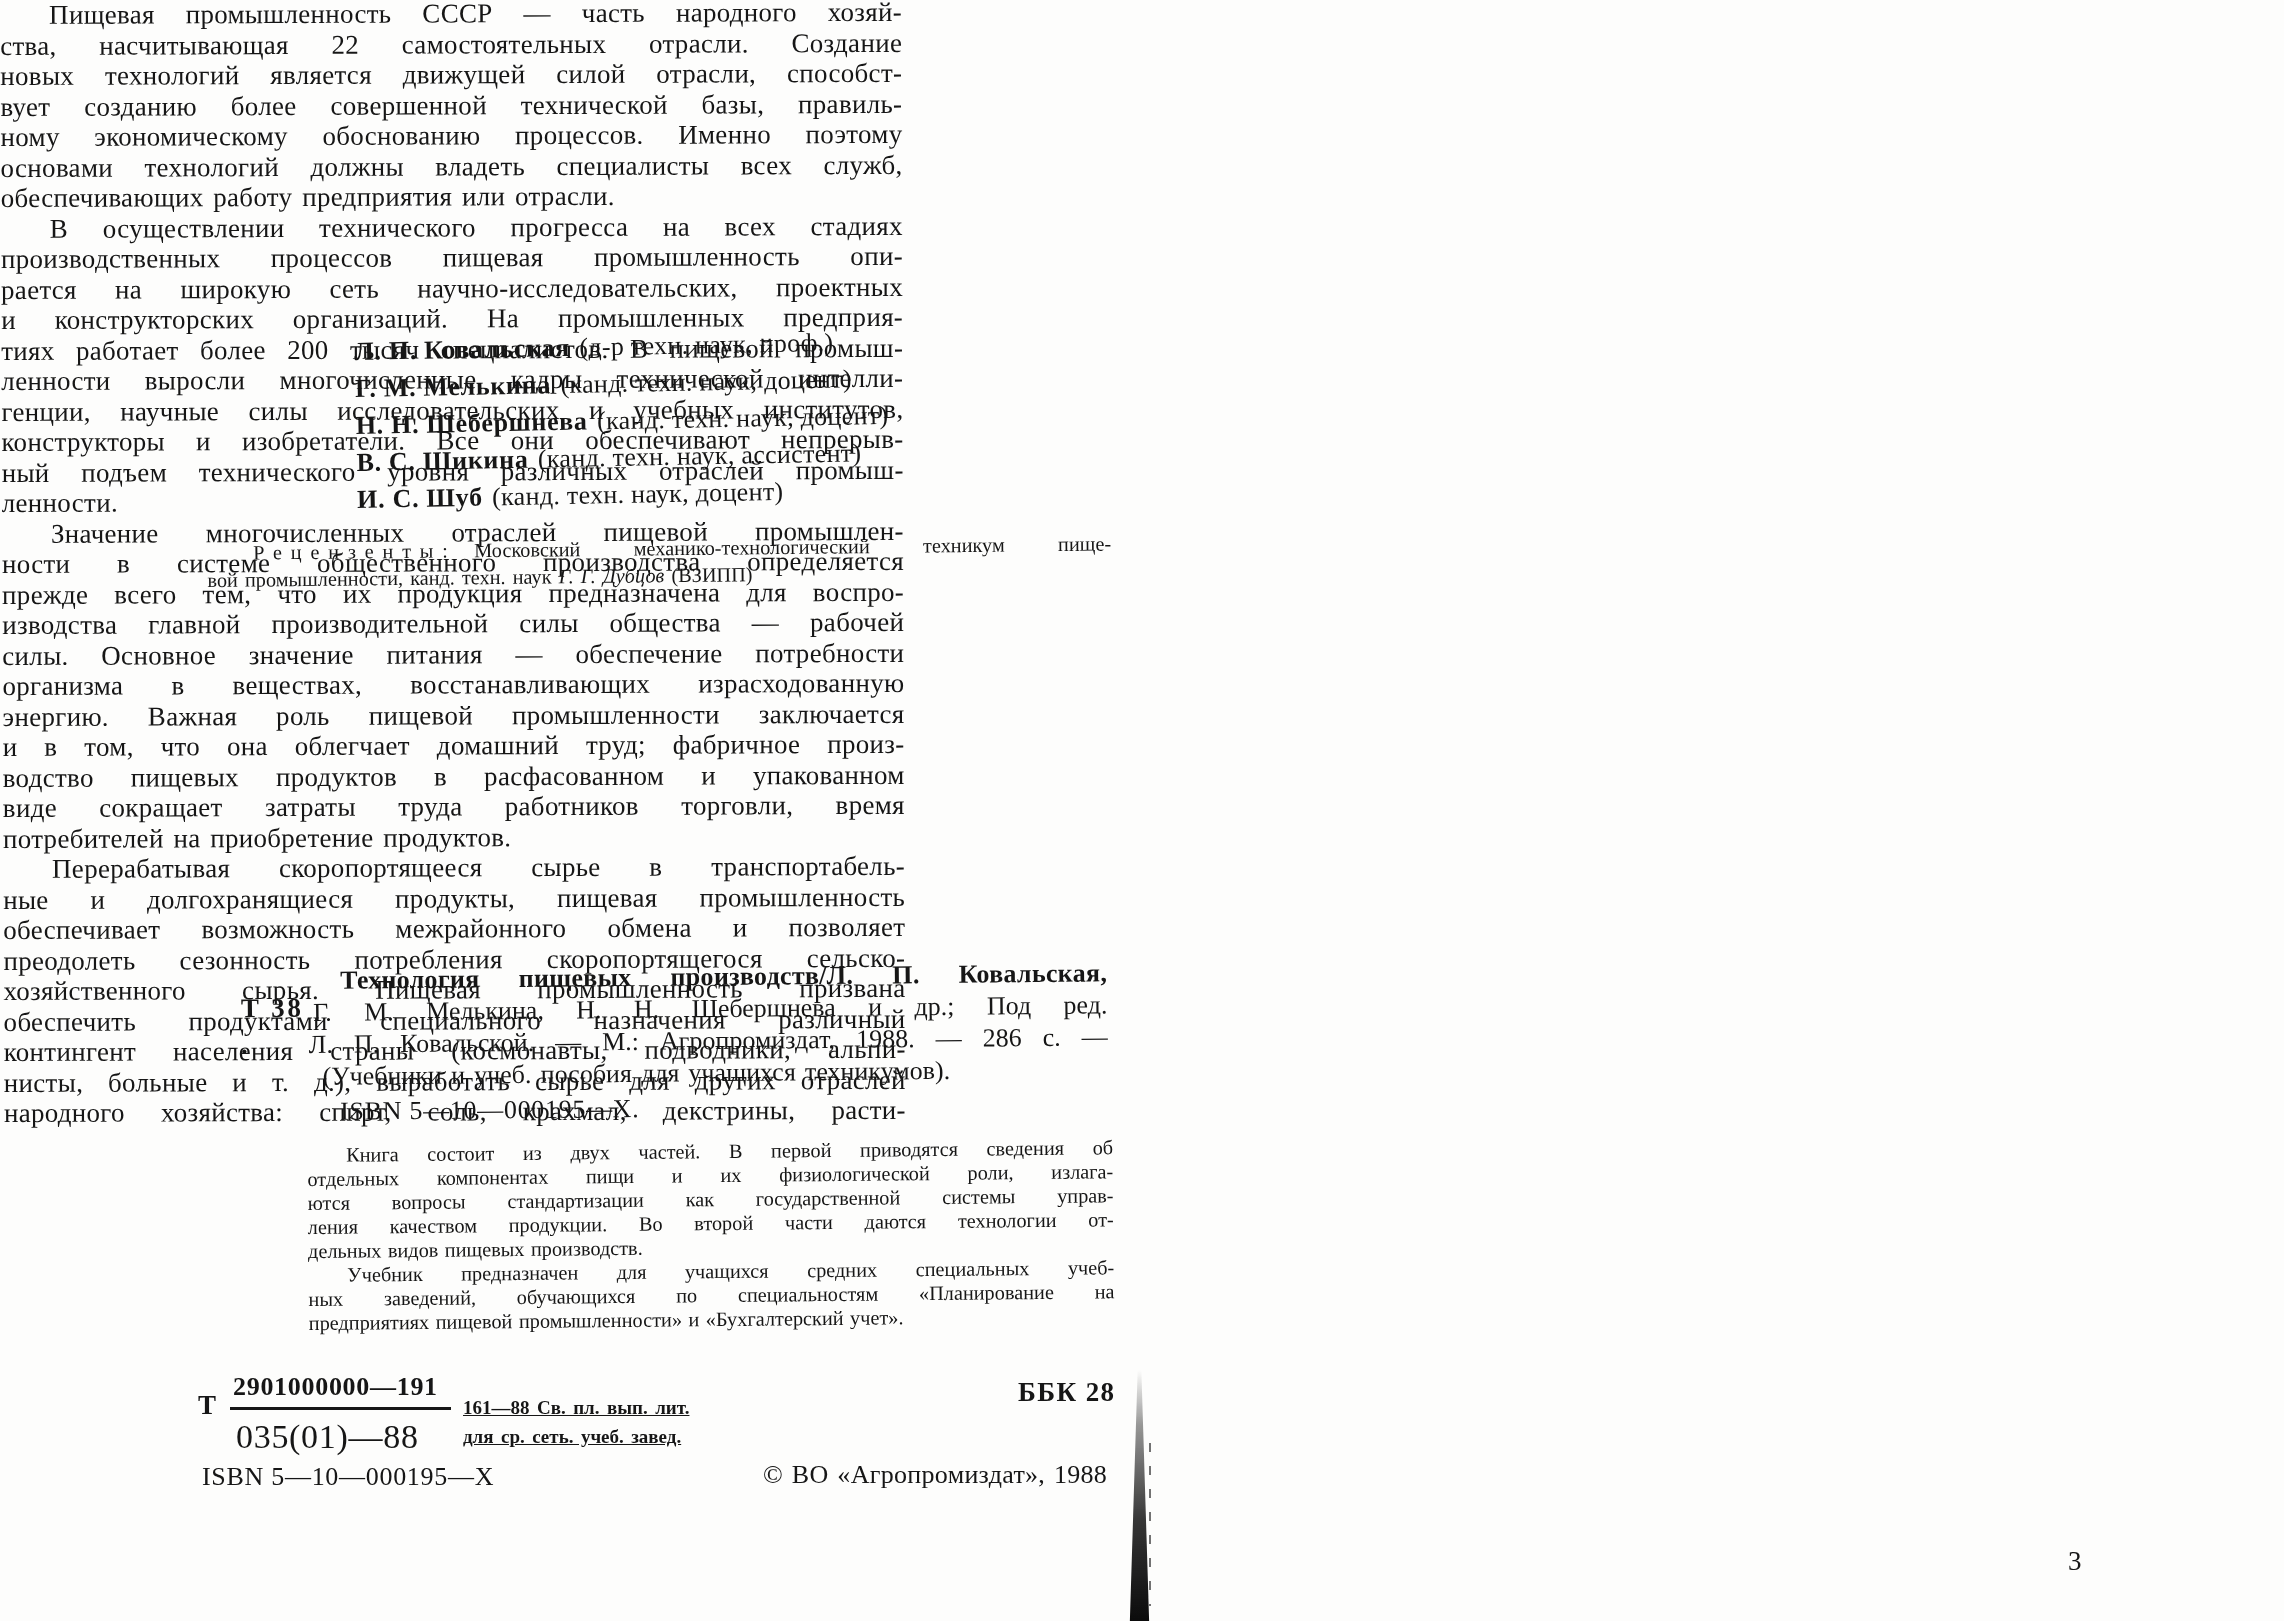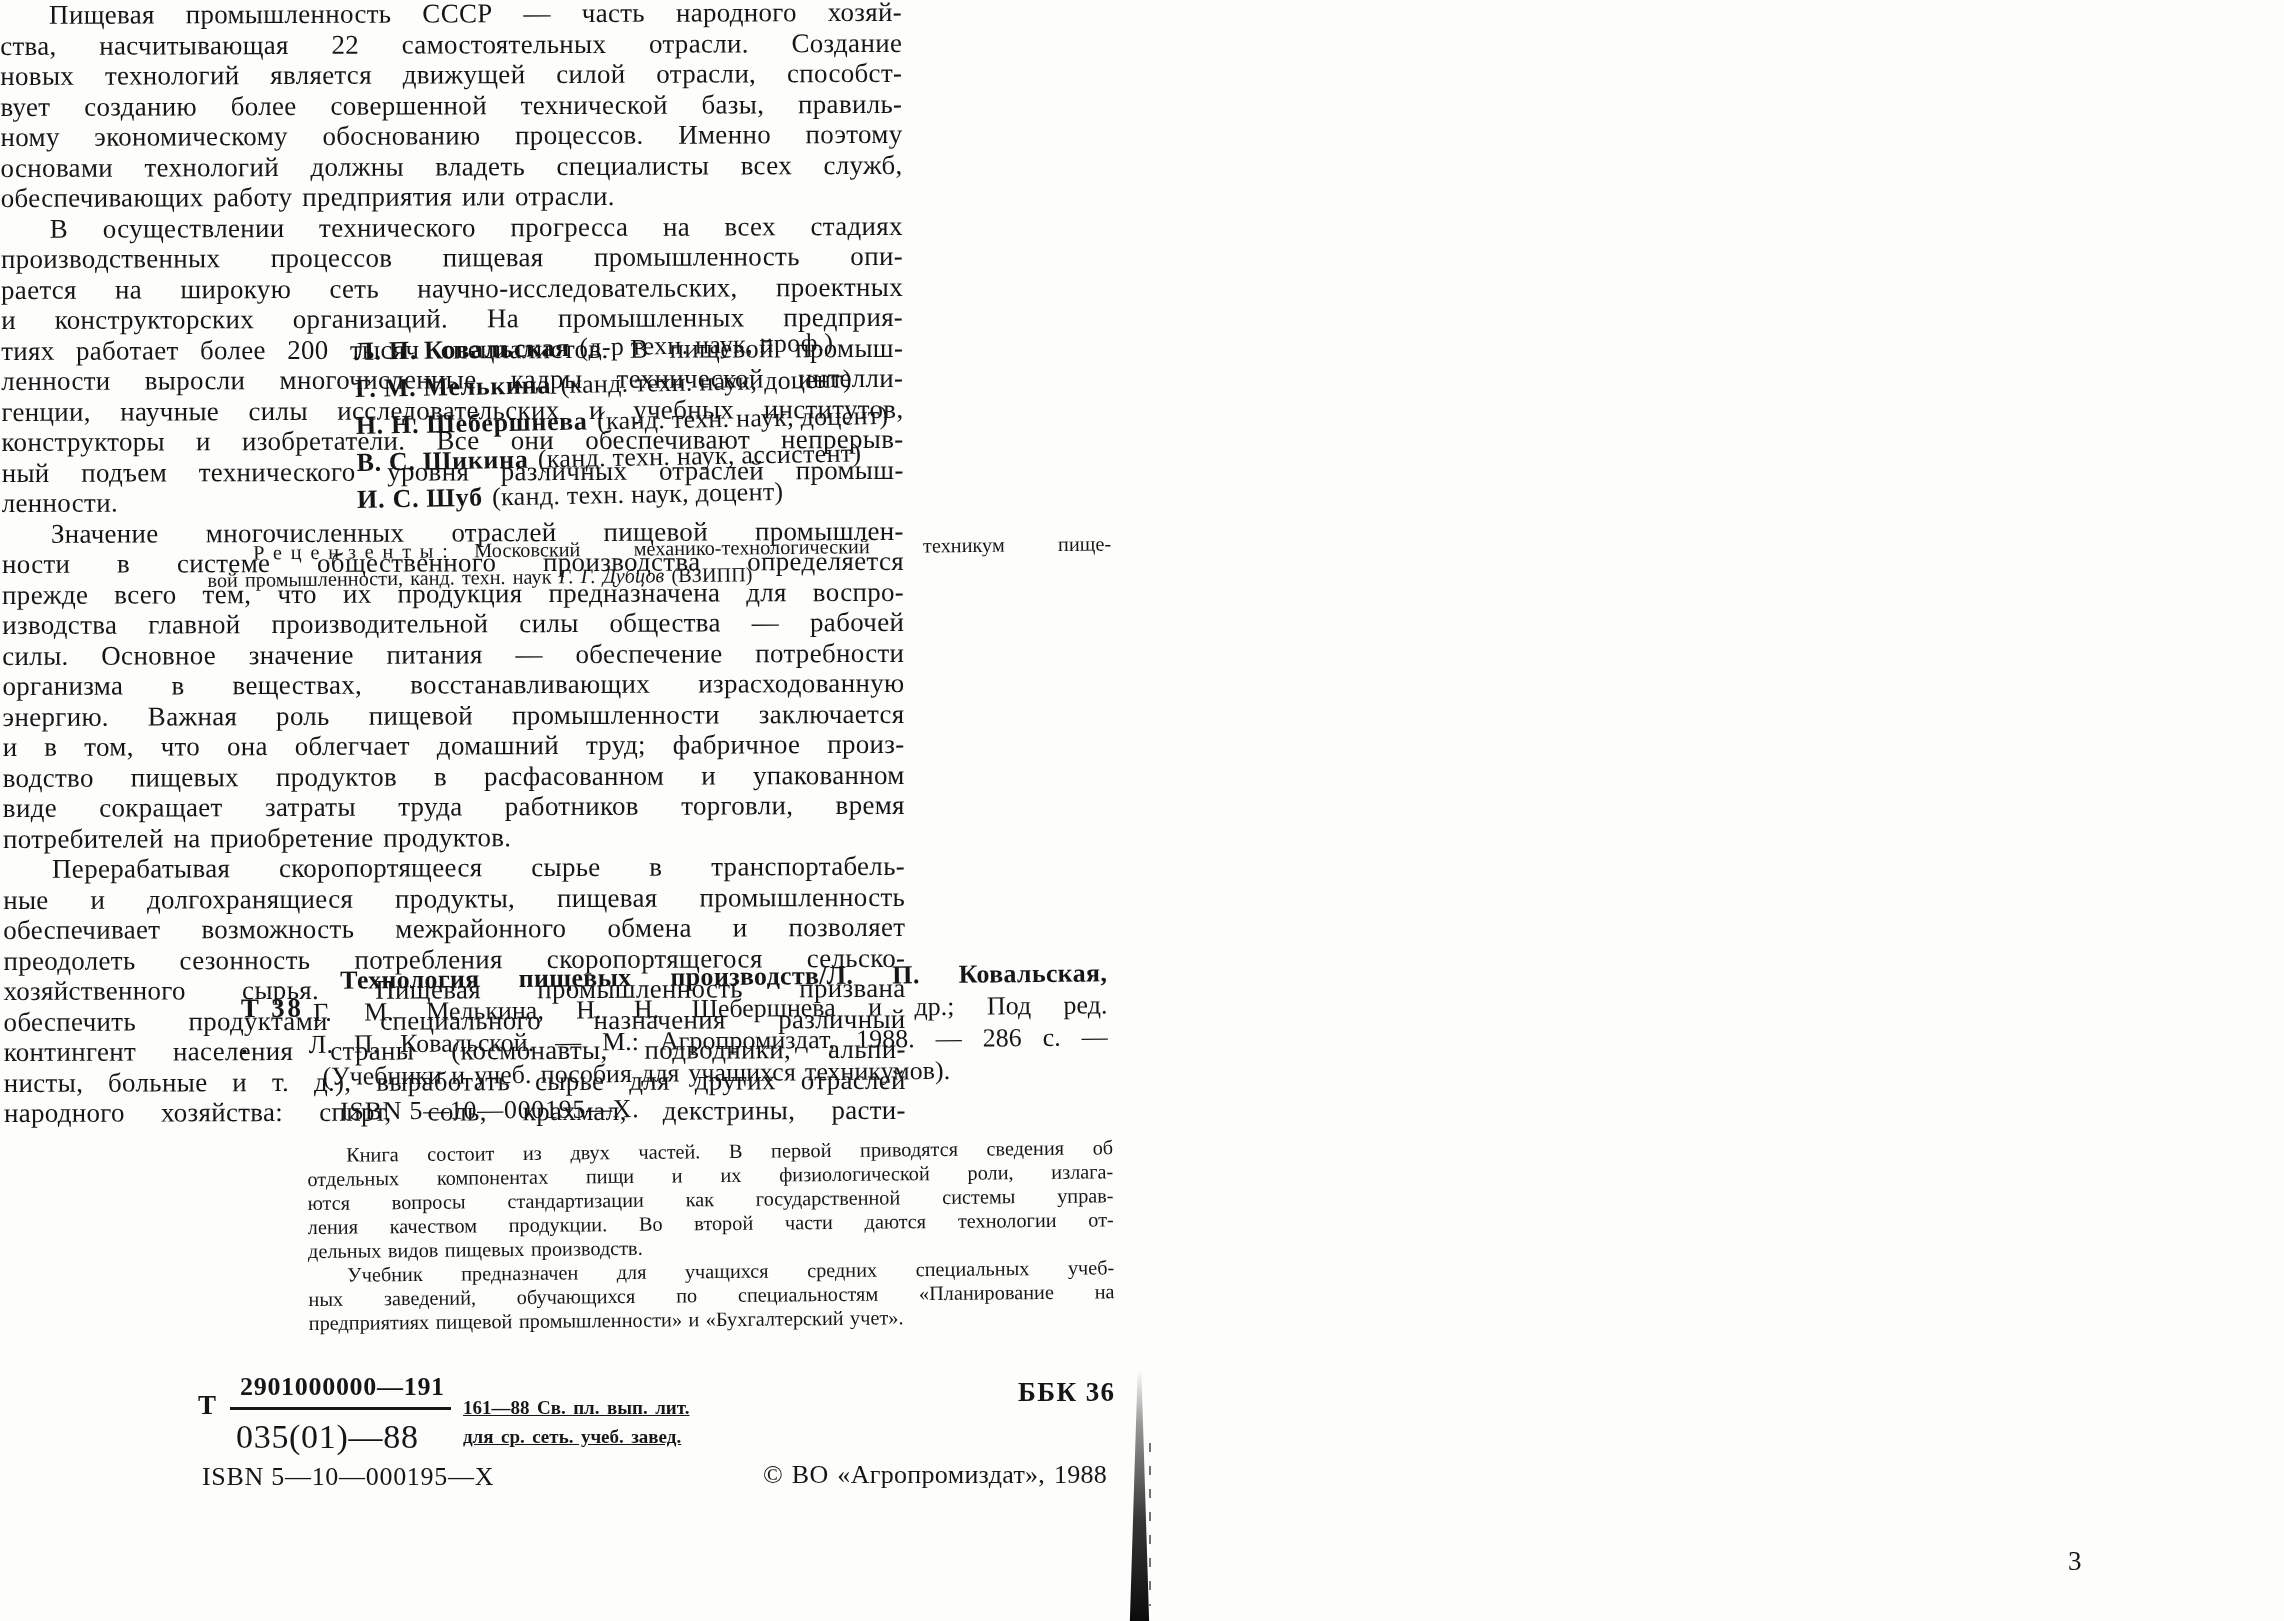--- a/index.html
+++ b/index.html
@@ -30,21 +30,21 @@
   #card .c4{text-indent:13.5px;}
   #card-tag{left:241px;top:993px;font-size:27px;font-weight:bold;letter-spacing:2.7px;transform:rotate(-0.55deg);}
   #card-dot{left:241px;top:1030px;font-size:27px;font-weight:bold;}
   #card-isbn{left:308px;top:1097px;font-size:26px;text-indent:32px;letter-spacing:0.7px;transform:rotate(-0.5deg);transform-origin:left top;}
 
   #annotation{left:307px;top:1143px;width:806px;font-size:20.3px;line-height:24px;transform:rotate(-0.55deg);word-spacing:1.4px;}
   #annotation .tline:first-child{text-indent:39px;}
   #annotation .ann-para .tline:last-child{text-align-last:left;}
 
   #imprint-letter{left:198px;top:1390px;font-size:27px;font-weight:bold;}
-  #frac-num{left:240px;top:1372px;font-size:26px;font-weight:bold;letter-spacing:0.7px;}
+  #frac-num{left:233px;top:1372px;font-size:26px;font-weight:bold;letter-spacing:0.7px;}
   #frac-bar{left:230px;top:1407px;width:221px;height:2.7px;background:#171717;}
   #frac-den{left:236px;top:1418px;font-size:34px;font-weight:normal;letter-spacing:0.7px;}
   #imprint-right{left:463px;top:1393px;font-size:19px;font-weight:bold;line-height:29px;white-space:nowrap;word-spacing:2.7px;text-decoration:underline;}
   #bbk{left:1018px;top:1377px;font-size:27px;font-weight:bold;letter-spacing:1.4px;}
   #isbn2{left:202px;top:1462px;font-size:26px;letter-spacing:0.7px;}
   #copyright{left:751px;top:1460px;font-size:26px;letter-spacing:0.3px;word-spacing:2px;margin-left:12px;}
 
   
   #body-text{left:1179px;top:406px;width:902px;font-size:27px;line-height:30.5px;transform:rotate(-0.2deg);transform-origin:left top;word-spacing:2.7px;letter-spacing:0.3px;}
   .para .tline{text-align:justify;text-align-last:justify;}
@@ -111,21 +111,21 @@
     </div>
 
     <div id="imprint-letter" class="abs">Т</div>
     <div id="frac-num" class="abs">2901000000—191</div>
     <div id="frac-bar" class="abs"></div>
     <div id="frac-den" class="abs">035(01)—88</div>
     <div id="imprint-right" class="abs">
       <div>161—88 Св. пл. вып. лит.</div>
       <div>для ср. сеть. учеб. завед.</div>
     </div>
-    <div id="bbk" class="abs">ББК 36</div>
+    <div id="bbk" class="abs">ББК 28</div>
     <div id="isbn2" class="abs">ISBN 5—10—000195—X</div>
     <div id="copyright" class="abs">© ВО «Агропромиздат», 1988</div>
   </div>
 
   <div>
     <div id="body-text">
       <div class="para">
           <div class="tline">Пищевая промышленность СССР — часть народного хозяй-</div>
           <div class="tline">ства, насчитывающая 22 самостоятельных отрасли. Создание</div>
           <div class="tline">новых технологий является движущей силой отрасли, способст-</div>

